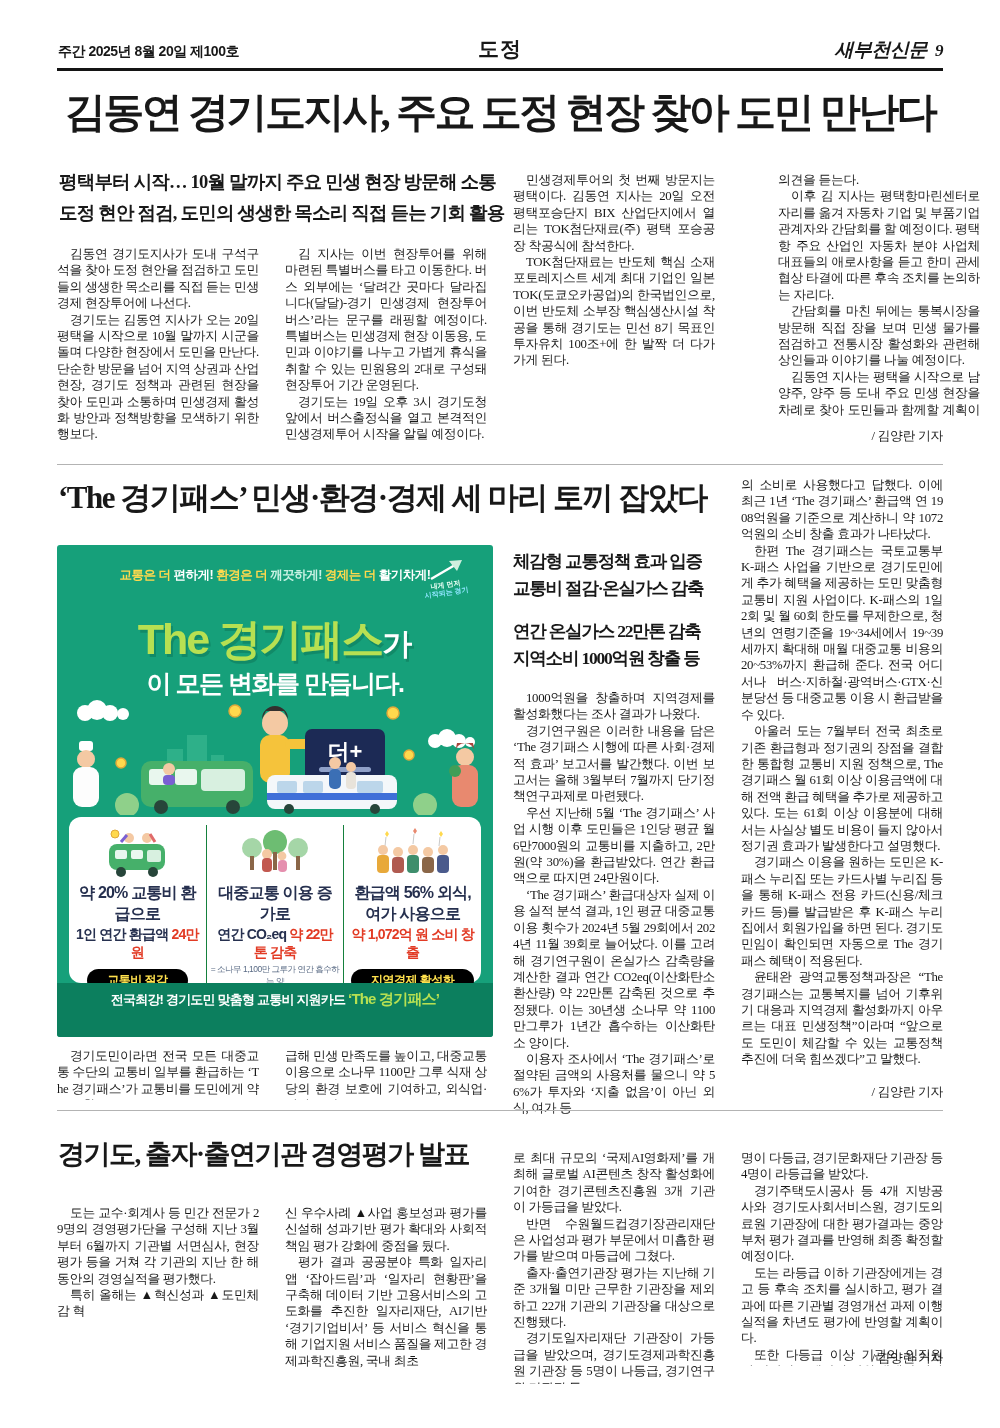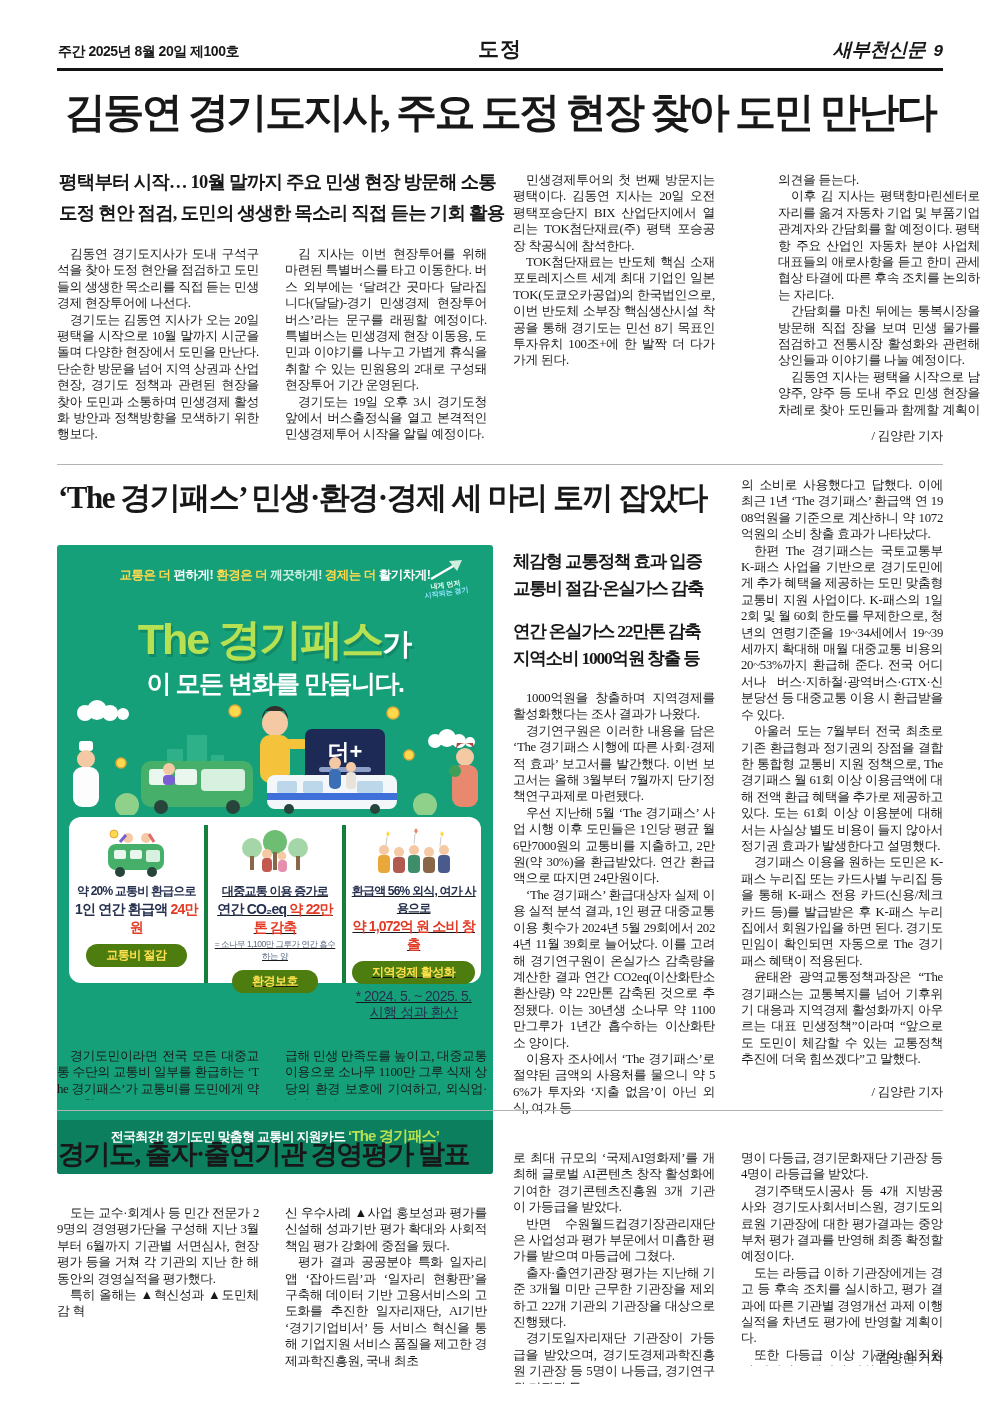--- a/index.html
+++ b/index.html
@@ -5,21 +5,21 @@
   html,body{margin:0;padding:0;background:#e9e9e9;}
   .page{position:relative;width:1000px;height:1428px;background:#ffffff;margin:0 auto;
         font-family:"Liberation Serif","DejaVu Serif",serif;color:#181818;overflow:hidden;}
 
   
   .masthead{position:absolute;left:57px;top:32px;width:886px;height:36px;border-bottom:3px solid #141414;}
   .m-date{position:absolute;left:1px;bottom:7px;font-family:"Liberation Sans","DejaVu Sans",sans-serif;
           font-weight:bold;font-size:14px;letter-spacing:-0.5px;}
   .m-section{position:absolute;left:50%;transform:translateX(-50%);bottom:5px;
           font-family:"Liberation Sans","DejaVu Sans",sans-serif;font-weight:900;font-size:21px;letter-spacing:1px;}
-  .m-paper{position:absolute;right:0;bottom:5px;font-family:Liberation Mono, monospace;
+  .m-paper{position:absolute;right:0;bottom:5px;font-family:Liberation Serif, serif;
           font-weight:900;font-size:19px;font-style:italic;letter-spacing:-0.5px;}
   .m-paper .pagenum{font-size:17px;margin-left:8px;}
 
   
   .a1-headline{position:absolute;left:57px;top:88px;width:886px;text-align:center;
           font-weight:bold;font-size:41px;letter-spacing:-2.5px;line-height:1.2;}
   .a2-headline{position:absolute;left:58px;top:477px;width:690px;
           font-weight:bold;font-size:31px;letter-spacing:-1.5px;}
   .a3-headline{position:absolute;left:58px;top:1136px;width:470px;
           font-weight:bold;font-size:27px;letter-spacing:-1.5px;}
@@ -51,45 +51,45 @@
   
   .a2-subheads{position:absolute;left:513px;top:548px;width:215px;}
   .a2-subheads .grp{margin-bottom:16px;}
   .a2-subheads .sh{font-weight:bold;font-size:17.5px;line-height:27px;letter-spacing:-1.2px;}
 
   
   .divider{position:absolute;left:57px;width:886px;border-top:1px solid #b3b3b3;height:0;}
   #div1{top:464px;} #div2{top:1110px;}
 
   
-  .ig{position:absolute;left:57px;top:545px;width:436px;height:629px;background:#16a07a;
+  .ig{position:absolute;left:57px;top:545px;width:436px;height:492px;background:#16a07a;
       border-radius:3px;overflow:hidden;font-family:"Liberation Sans","DejaVu Sans",sans-serif;}
   .ig-tagline{position:absolute;top:22px;width:100%;text-align:center;font-weight:900;
       font-size:12.5px;letter-spacing:-0.5px;}
   .ig-tagline .y{color:#ffd94d;} .ig-tagline .w{color:#ffffff;} .ig-tagline .c{color:#c9f2e4;}
   .ig-badge{position:absolute;right:12px;top:14px;width:70px;text-align:center;line-height:1.1;}
   .ig-badge .txt{display:block;font-size:7px;font-weight:bold;color:#eafff5;transform:rotate(-8deg);}
   .ig-badge .txt .k{color:#8fe6ff;}
   .ig-title{position:absolute;top:66px;width:100%;text-align:center;
       text-shadow:2px 3px 0 rgba(0,60,40,.22);}
   .ig-title .hl{font-weight:900;font-size:43px;color:#b7e052;letter-spacing:-2px;}
   .ig-title .sfx{font-weight:900;font-size:30px;color:#ffffff;}
   .ig-title2{position:absolute;top:122px;width:100%;text-align:center;color:#ffffff;
       font-weight:900;font-size:25px;letter-spacing:-1.5px;}
   .ig-scene{position:absolute;top:152px;left:0;width:436px;height:118px;}
   .ig-card{position:absolute;top:272px;left:12px;width:412px;height:166px;background:#ffffff;
       border-radius:12px;display:flex;padding-top:8px;box-sizing:border-box;}
   .panel{flex:1;text-align:center;padding:0 4px;}
-  .panel + .panel{border-left:4px solid #15803d;text-decoration:underline;}
+  .panel + .panel{border-left:1px solid #15803d;}
   .p-art{height:58px;display:flex;align-items:center;justify-content:center;}
-  .p-l1{font-weight:bold;font-size:12px;color:#26304f;letter-spacing:-0.8px;}
+  .p-l1{font-weight:bold;font-size:16px;color:#26304f;letter-spacing:-0.8px;}
   .p-l2{font-weight:900;font-size:14px;color:#26304f;letter-spacing:-0.8px;margin-top:1px;}
   .red{color:#e23b25;}
   .p-note{font-size:8.5px;color:#5a6b85;margin-top:2px;letter-spacing:-0.5px;}
-  .pill{margin:7px auto 0;width:max-content;background:#4d7c0f;color:#ffe14d;
+  .pill{margin:7px auto 0;width:max-content;background:#000000;color:#ffe14d;
       font-weight:bold;font-size:12px;padding:3px 20px;border-radius:20px;letter-spacing:-0.5px;}
   .p-note2{font-size:14px;color:#26304f;margin-top:4px;letter-spacing:-0.5px;}
   .ig-footer{position:absolute;left:0;bottom:0;width:436px;height:54px;background:#0c7f5e;
       text-align:center;box-sizing:border-box;padding-top:7px;}
   .ig-footer .l1{font-size:13px;font-weight:900;color:#ffffff;letter-spacing:-0.8px;}
   .ig-footer .l1 .hl{color:#b7e052;font-size:15px;}
   .ig-footer .l2{font-size:16px;font-weight:900;color:#ffd94d;letter-spacing:-1px;margin-top:1px;}
 </style>
 </head>
 <body>

